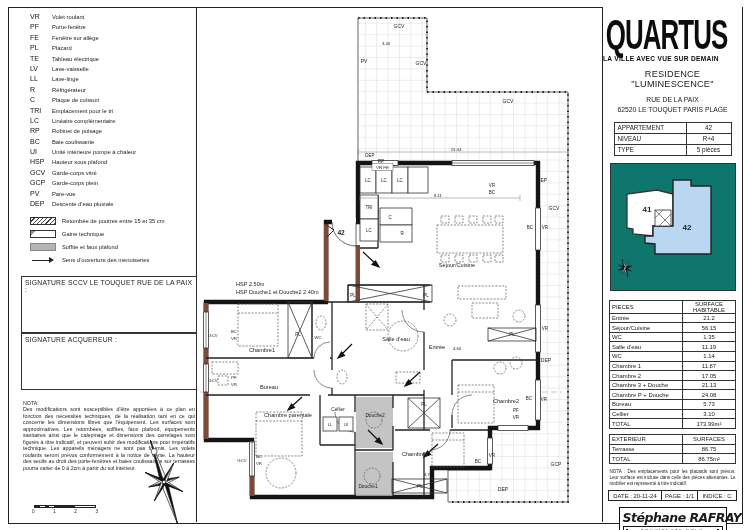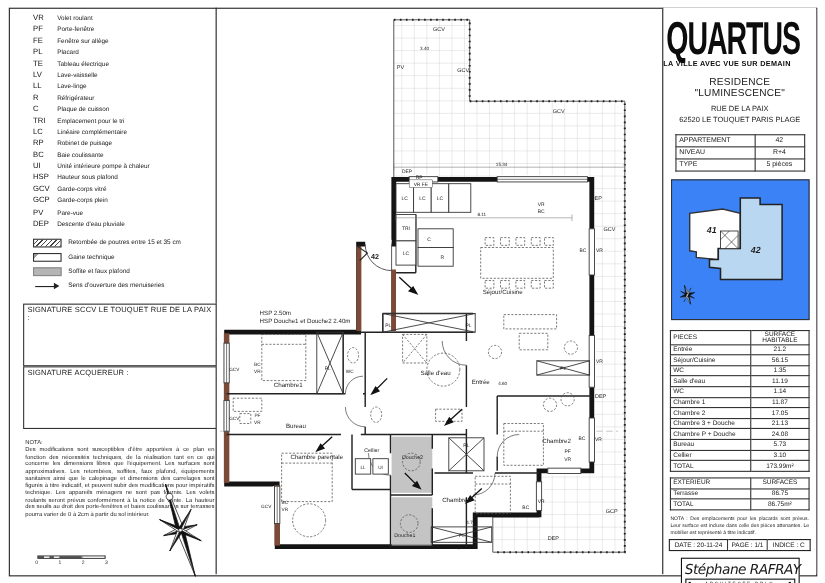--- a/index.html
+++ b/index.html
@@ -33,33 +33,33 @@
   
   .brand{margin-top:8px;text-align:left;}
   .brand .q{font-size:27px;font-weight:900;letter-spacing:-1px;transform:scaleY(1.55) scaleX(0.96);transform-origin:center top;line-height:1;color:#0c0c0c;}
   .brand .tag{font-size:6.6px;font-weight:bold;letter-spacing:0.3px;margin-top:13px;color:#0c0c0c;}
   .res{font-size:9.2px;text-align:center;margin-top:7px;letter-spacing:0.2px;}
   .addr{font-size:6.8px;text-align:center;margin-top:6px;line-height:1.45;}
   table{border-collapse:collapse;}
   .infotbl{width:118px;margin:7px auto 0 auto;}
   .infotbl td{border:0.7px solid #333;font-size:6.3px;height:10px;padding:0 3px;}
   .infotbl td.v{text-align:center;width:38px;}
-  .keyplan{width:124px;height:126px;margin:7px auto 0 auto;border:0.7px solid #333;background:#3b82f6;position:relative;font-style:italic;}
+  .keyplan{width:124px;height:126px;margin:7px auto 0 auto;border:0.7px solid #333;background:#0f766e;position:relative;}
   .surftbl{width:127px;margin:9px auto 0 auto;}
   .surftbl td{border:0.7px solid #333;font-size:5.9px;height:8.6px;padding:0 2px;}
   .surftbl td.v{text-align:center;width:48px;}
   .exttbl{width:127px;margin:5px auto 0 auto;}
   .exttbl td{border:0.7px solid #333;font-size:5.9px;height:8.8px;padding:0 2px;}
   .exttbl td.v{text-align:center;width:48px;}
   .nota2{width:126px;margin:5px auto 0 auto;font-size:4.6px;line-height:1.25;text-align:justify;color:#222;}
   .footrow{width:129px;margin:4px auto 0 auto;display:flex;}
   .fcell{border:0.8px solid #222;font-size:5.9px;height:11px;display:flex;align-items:center;justify-content:center;box-sizing:border-box;background:#fff;}
   .fc1{width:54px;} .fc2{width:36px;border-left:none;} .fc3{width:39px;border-left:none;}
   .arch{width:100px;margin:6px auto 0 auto;border:1.2px solid #111;padding:2px 3px 3px 3px;text-align:center;background:#fff;}
-  .arch .nm{font-family:"DejaVu Sans",sans-serif;font-style:italic;font-weight:normal;font-size:12.5px;letter-spacing:-0.5px;white-space:nowrap;}
+  .arch .nm{font-family:"DejaVu Sans",sans-serif;font-style:italic;font-weight:bold;font-size:12.5px;letter-spacing:-0.5px;white-space:nowrap;}
   .arch .strip{margin-top:1px;border:0.8px solid #111;font-size:4.2px;letter-spacing:1.6px;display:flex;align-items:center;justify-content:space-between;padding:0.5px 2px;}
   .arch .sq{width:2.5px;height:2.5px;background:#111;}
   .plan-svg{position:absolute;left:196px;top:7px;}
   svg text{font-family:"Liberation Sans",sans-serif;fill:#1d1d1d;}
 </style>
 </head>
 <body>
 
 <div class="frame"></div>
 

